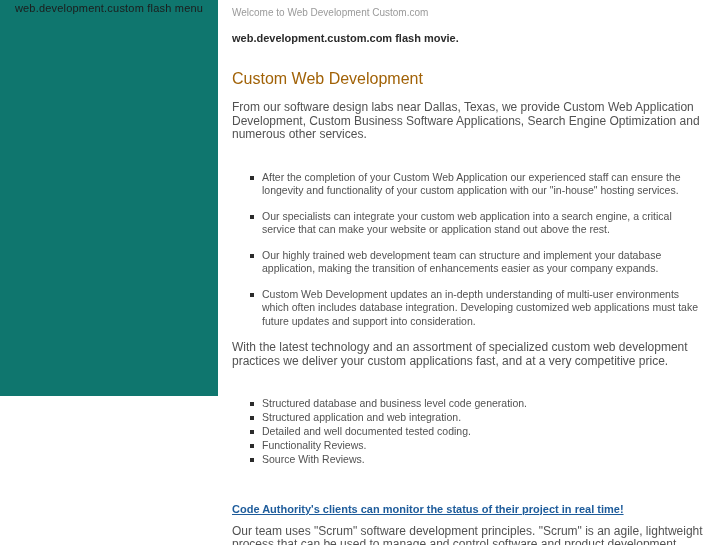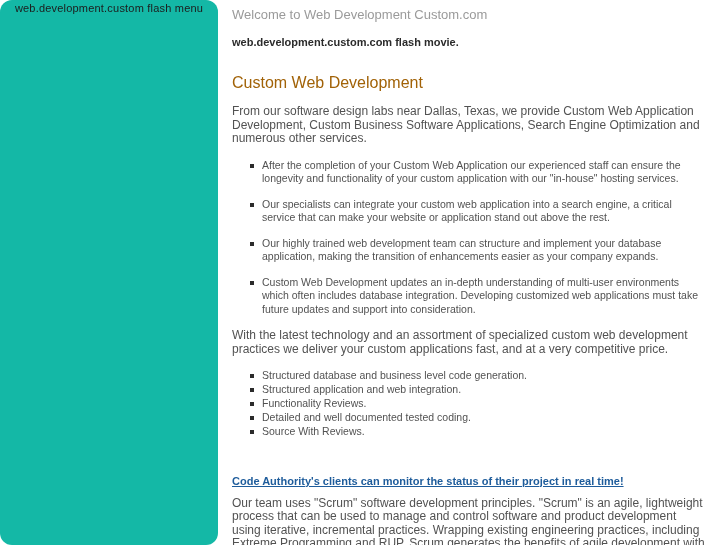--- a/index.html
+++ b/index.html
@@ -6,43 +6,42 @@
   html, body {
     width: 727px; height: 545px;
     background: #ffffff;
     font-family: "Liberation Sans", "DejaVu Sans", sans-serif;
     overflow: hidden;
   }
   .page { position: relative; width: 727px; height: 545px; display: flex; }
 
   
   .sidebar {
-    width: 218px; height: 545px;
-    background: #14b8a6;
+    width: 218px; height: 396px;
+    background: #0f766e;
     flex: 0 0 218px;
-    border-radius: 12px;
   }
   .sidebar-title {
     padding-top: 2px;
     text-align: center;
     font-size: 11px;
     color: #1c1c1c;
     letter-spacing: 0.2px;
   }
 
   
   .main {
     flex: 1 1 auto;
     height: 545px;
     background: #ffffff;
     padding: 7px 20px 0 14px;
     overflow: hidden;
   }
   .welcome {
-    font-size: 13px;
+    font-size: 10px;
     color: #9a9a9a;
     padding-left: 0px;
   }
   .flash-title {
     margin-top: 14px;
     font-size: 11px;
     font-weight: bold;
     color: #2b2b2b;
   }
   h1.page-heading {
@@ -52,21 +51,21 @@
     color: #a16207;
   }
   p.body-text {
     margin-top: 13px;
     font-size: 12px;
     line-height: 13.5px;
     color: #525252;
   }
   ul.bullet-list {
     list-style: none;
-    margin-top: 13px;
+    margin-top: 29px;
     padding-left: 18px;
   }
   ul.bullet-list li {
     position: relative;
     padding-left: 12px;
     font-size: 10.5px;
     line-height: 13.5px;
     color: #525252;
   }
   ul.bullet-list li::before {
@@ -111,22 +110,22 @@
       <li>Our specialists can integrate your custom web application into a search engine, a critical service that can make your website or application stand out above the rest.</li>
       <li>Our highly trained web development team can structure and implement your database application, making the transition of enhancements easier as your company expands.</li>
       <li>Custom Web Development updates an in-depth understanding of multi-user environments which often includes database integration. Developing customized web applications must take future updates and support into consideration.</li>
     </ul>
 
     <p class="body-text">With the latest technology and an assortment of specialized custom web development practices we deliver your custom applications fast, and at a very competitive price.</p>
 
     <ul class="bullet-list tight">
       <li>Structured database and business level code generation.</li>
       <li>Structured application and web integration.</li>
+      <li>Detailed and well documented tested coding.</li>
       <li>Functionality Reviews.</li>
-      <li>Detailed and well documented tested coding.</li>
       <li>Source With Reviews.</li>
     </ul>
 
     <h2 class="sub-heading">Code Authority's clients can monitor the status of their project in real time!</h2>
 
     <p class="body-text scrum">Our team uses "Scrum" software development principles. "Scrum" is an agile, lightweight process that can be used to manage and control software and product development using iterative, incremental practices. Wrapping existing engineering practices, including Extreme Programming and RUP, Scrum generates the benefits of agile development with the advantages of a simple implementation. Scrum significantly increases productivity and reduces time to benefits while facilitating adaptive, empirical systems development.</p>
 
   </div>
 </div>
 

